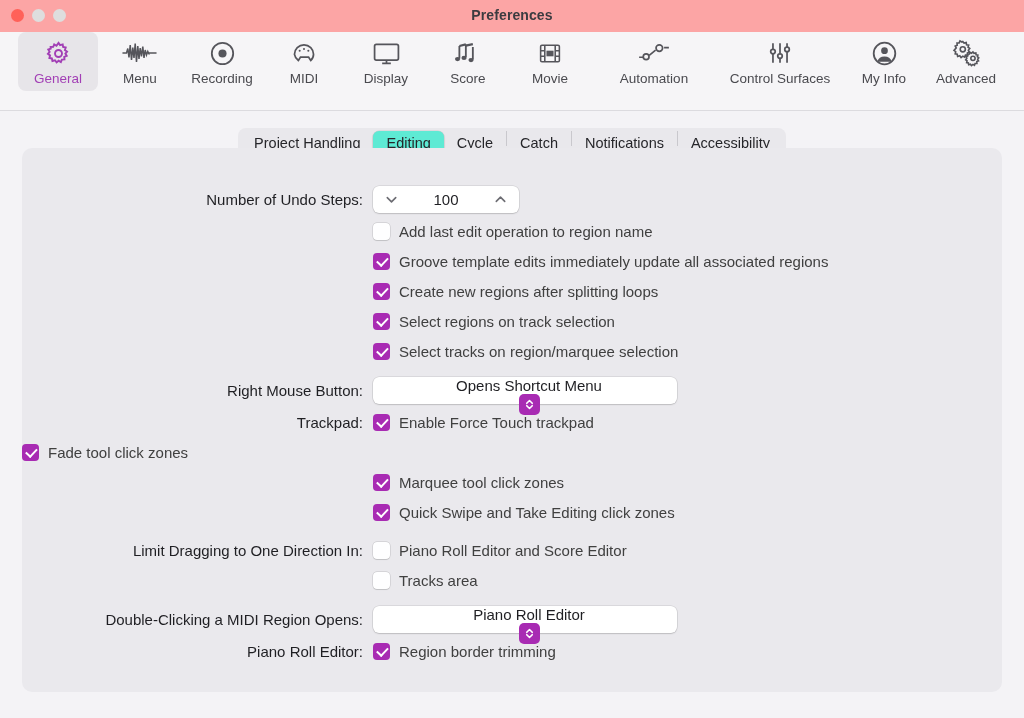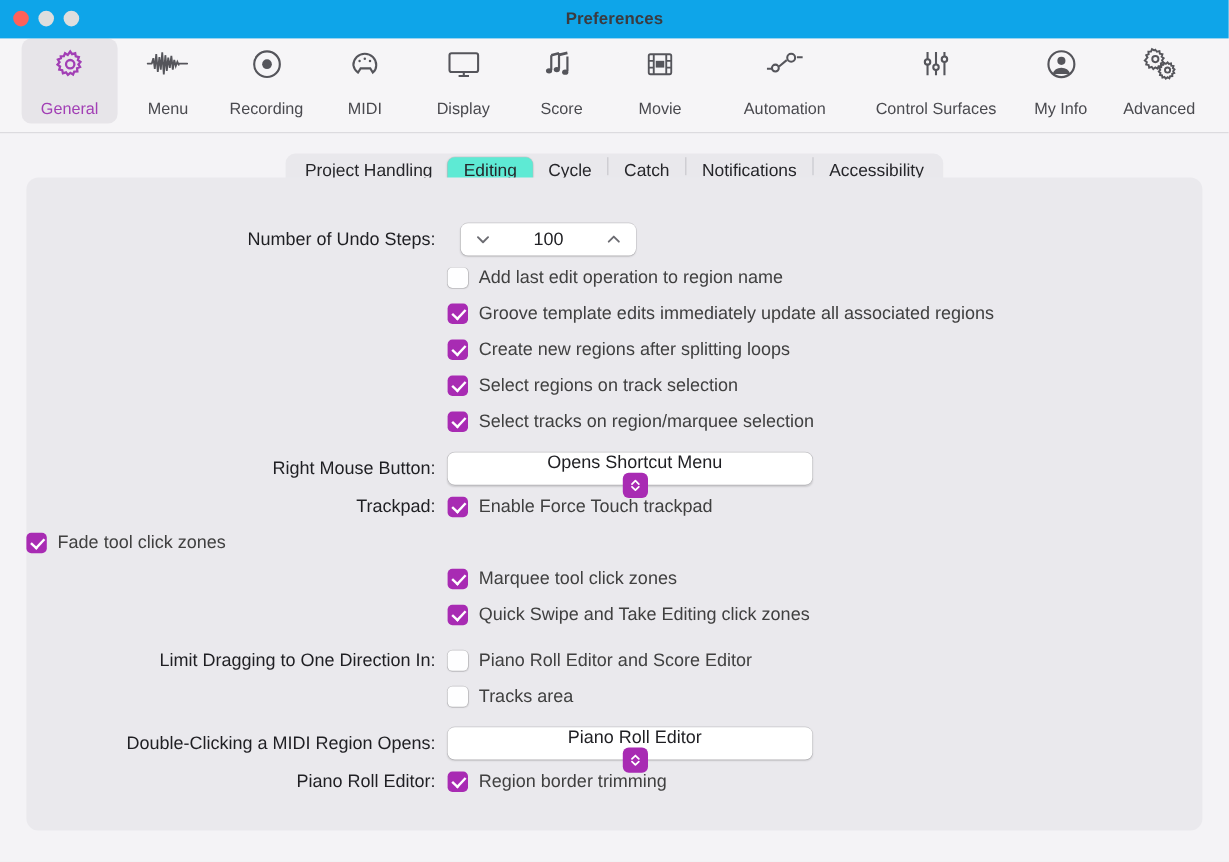--- a/index.html
+++ b/index.html
@@ -9,21 +9,21 @@
     background: #f4f3f6;
     overflow: hidden;
     -webkit-font-smoothing: antialiased;
   }
 
   
   .titlebar {
     position: relative;
     height: 32px;
     width: 100%;
-    background: #0ea5e9;
+    background: #fca5a5;
   }
   .traffic {
     position: absolute;
     left: 11px; top: 9px;
     display: flex; gap: 8px;
   }
   .light { width: 13px; height: 13px; border-radius: 50%; }
   .light.close { background: #ff6159; }
   .light.min   { background: #dedede; }
   .light.max   { background: #dedede; }
@@ -49,21 +49,21 @@
     gap: 2px;
   }
   .tb-item {
     width: 80px;
     padding-top: 6px;
     padding-bottom: 5px;
     border-radius: 8px;
     display: flex;
     flex-direction: column;
     align-items: center;
-    gap: 15px;
+    gap: 3px;
     cursor: default;
   }
   .tb-item.wide { width: 124px; }
   .tb-item.selected { background: #e7e5e9; }
   .tb-icon { height: 30px; display: flex; align-items: center; justify-content: center; }
   .tb-label {
     font-size: 13.5px;
     color: #4a4a4f;
     white-space: nowrap;
   }
@@ -134,21 +134,20 @@
 
   
   .stepper {
     width: 146px; height: 27px;
     background: #ffffff;
     border-radius: 6px;
     box-shadow: 0 0 0 0.5px rgba(0,0,0,.14), 0 1px 1.5px rgba(0,0,0,.13);
     display: flex; align-items: center;
     padding: 12px 11px;
     cursor: default;
-    margin-left: 11px;
   }
   .stepper .val {
     flex: 1; text-align: center;
     font-size: 15px; color: #1f1f23;
   }
   .chev { width: 15px; height: 15px; }
 
   
   .cb-line { display: flex; align-items: center; gap: 9px; }
   .cbox {

